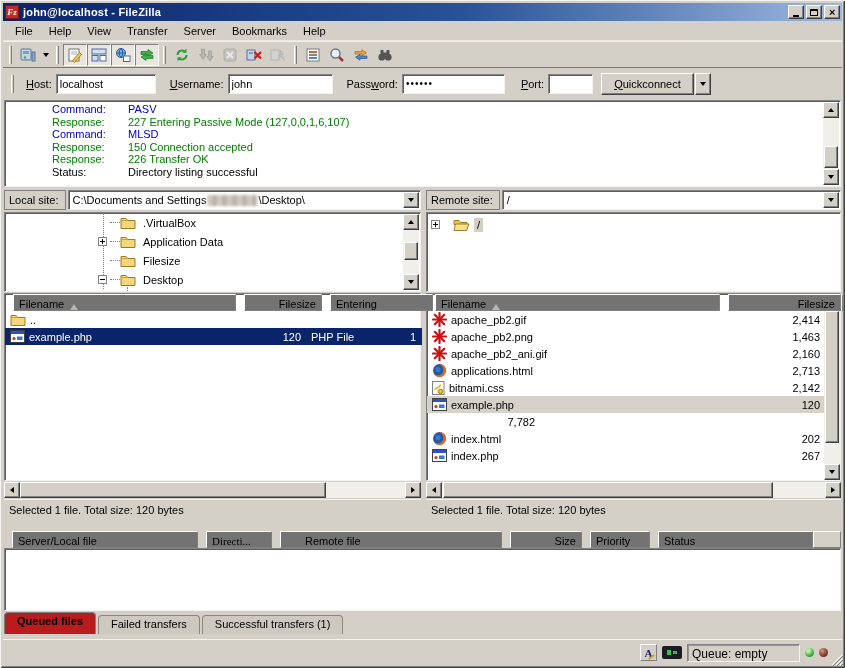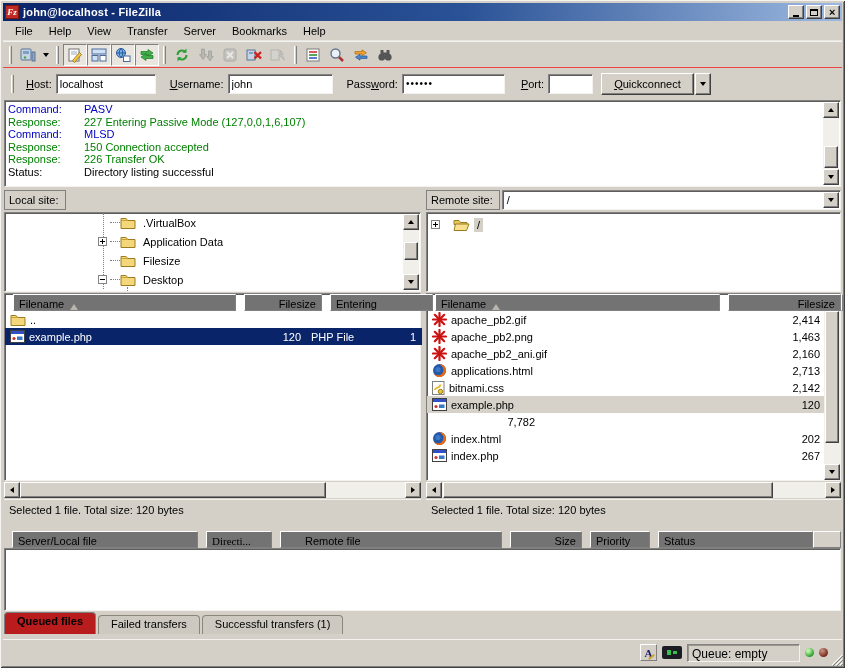--- a/index.html
+++ b/index.html
@@ -55,21 +55,21 @@
   .qdrop { width:16px; height:22px; background:#d4d0c8; border:1px solid; border-color:#fff #404040 #404040 #fff;
     box-shadow: inset -1px -1px 0 #808080; display:flex; align-items:center; justify-content:center; margin-left:1px; }
 
   
   .inset { background:#fff; border:1px solid #808080; border-right-color:#f4f2ee; border-bottom-color:#f4f2ee;
     box-shadow: inset 1px 1px 0 #5f5d59; }
 
   
   .logbox { left:4px; top:100px; right:4px; height:87px; }
   .logcontent { position:absolute; left:3px; top:2px; right:19px; bottom:2px; overflow:hidden; line-height:12.5px; }
-  .logrow { display:flex; }
+  .logrow { display:flex;margin-left:44px; }
   .logtype { width:76px; flex:none; }
   .logrow[data-kind="command"] { color:#0000c0; }
   .logrow[data-kind="response"] { color:#008000; }
   .logrow[data-kind="status"] { color:#000; }
 
   
   .vsb { position:absolute; right:1px; top:1px; bottom:1px; width:16px; background:#f1efe9; }
   .hsb { position:relative; width:100%; height:16px; background:#f1efe9; }
   .sbtn { position:absolute; width:16px; height:16px; background:#d4d0c8; display:flex; align-items:center; justify-content:center;
     border:1px solid; border-color:#fff #404040 #404040 #fff; box-shadow: inset -1px -1px 0 #808080; }
@@ -374,20 +374,26 @@
       <i class="thumb" style="bottom:17px;height:22px"></i>
       <i class="sbtn dn">
           <b class="tri-dn"></b>
         </i>
     </span>
   </div>
 
   <div class="abs pane-top ptl">
     <div class="sitehdr">
       <span class="sitelabel">Local site:</span>
+      <span class="combo">
+        <span>C:\Documents and Settings</span><span class="redact"></span><span>\Desktop\</span>
+        <span class="combodrop">
+            <span class="caret"></span>
+          </span>
+      </span>
     </div>
     <div class="treebox inset">
       <div class="treescroll local-tree">
 
         <div class="vline" style="left:98px;top:0;height:76px"></div>
         <div class="vline" style="left:122px;top:74px;height:6px"></div>
       <div class="trow" data-expander="none">
             <span class="expander"></span>
             <span class="t-stub"></span>
             <span class="ficon">

